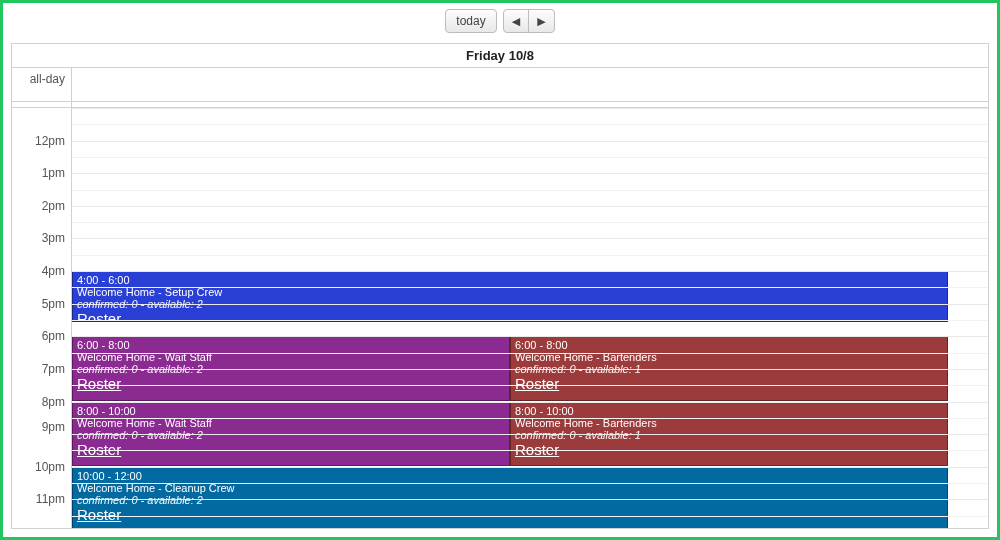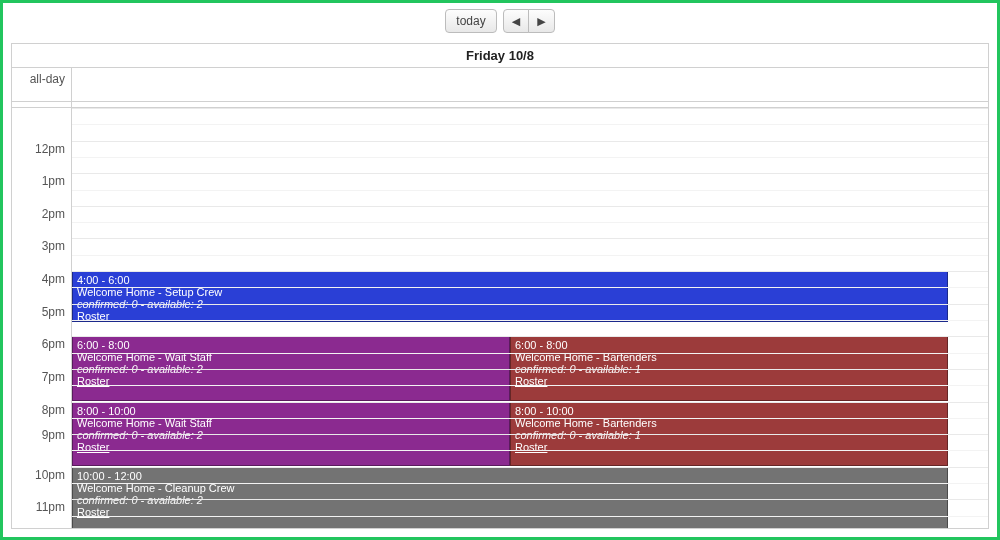--- a/index.html
+++ b/index.html
@@ -98,47 +98,46 @@
   }
   .hours {
     position:relative;
     flex:1;
   }
   .hour-label {
     position:absolute;
     right:6px;
     transform: translateY(-50%);
     color:#555;
-    margin-top:8px;
   }
   .hour-line {
     position:absolute;
     left:0; right:0;
     border-top: 1px solid #e9e9e9;
   }
   .hour-line.half { border-top: 1px solid #f3f3f3; }
   .events { position:absolute; left:0; right:40px; top:0; bottom:0; }
   .ev {
     position:absolute;
     color:#fff;
     padding: 2px 4px;
     font-size: 11px;
     overflow:hidden;
     cursor:pointer;
     border: 1px solid rgba(0,0,0,.35);
   }
   .ev .time { font-size:11px; }
   .ev .title { font-size:11px; }
   .ev .meta { font-size:11px; font-style: italic; opacity:.95; }
-  .ev .roster { font-size:11px; text-decoration: underline; cursor:pointer; }
+  .ev .roster { font-size:15px; text-decoration: underline; cursor:pointer; }
 
   .c-blue   { background:#2a3fd6; }
   .c-purple { background:#8b2a90; }
   .c-red    { background:#9c3b3b; }
-  .c-teal   { background:#737373; }
+  .c-teal   { background:#0369a1; }
 </style>
 </head>
 <body>
 
 <div class="frame">
 
   <div class="toolbar">
     <div class="tb-center">
       <button class="btn">today</button>
       <div class="seg">

